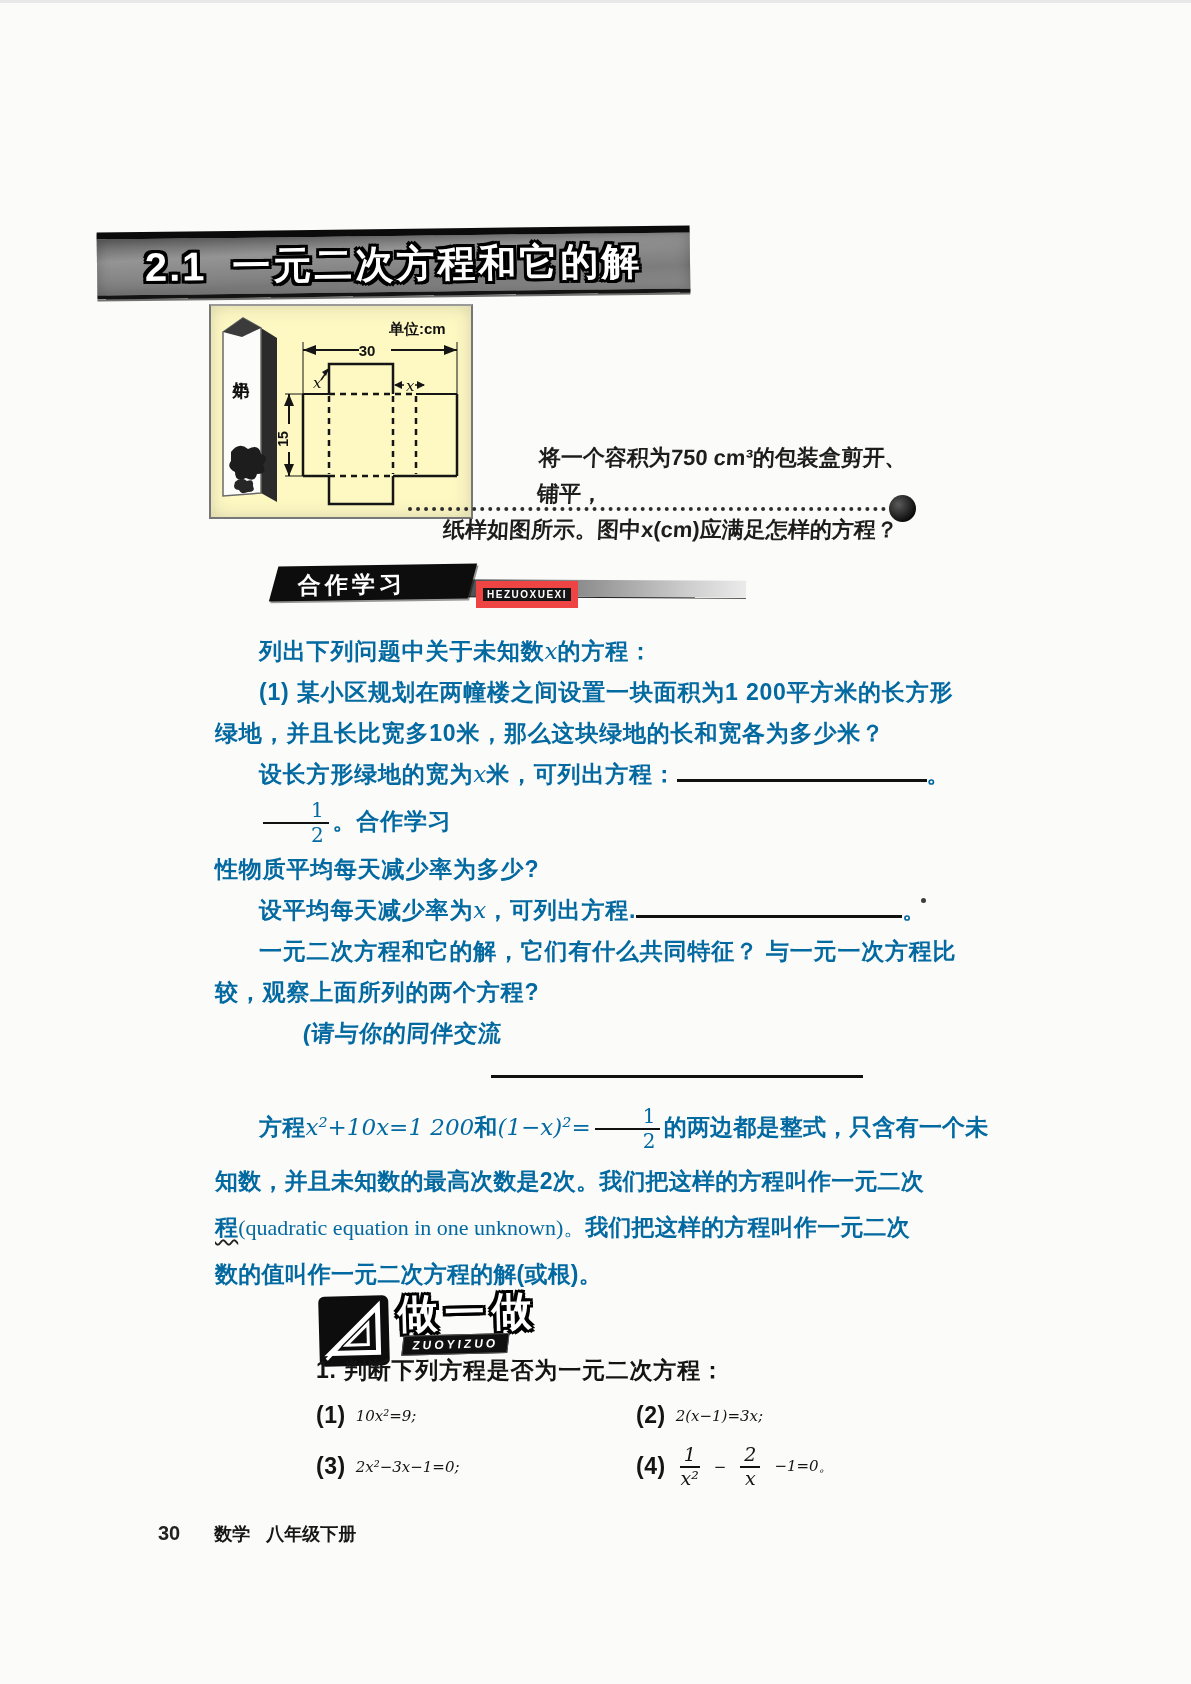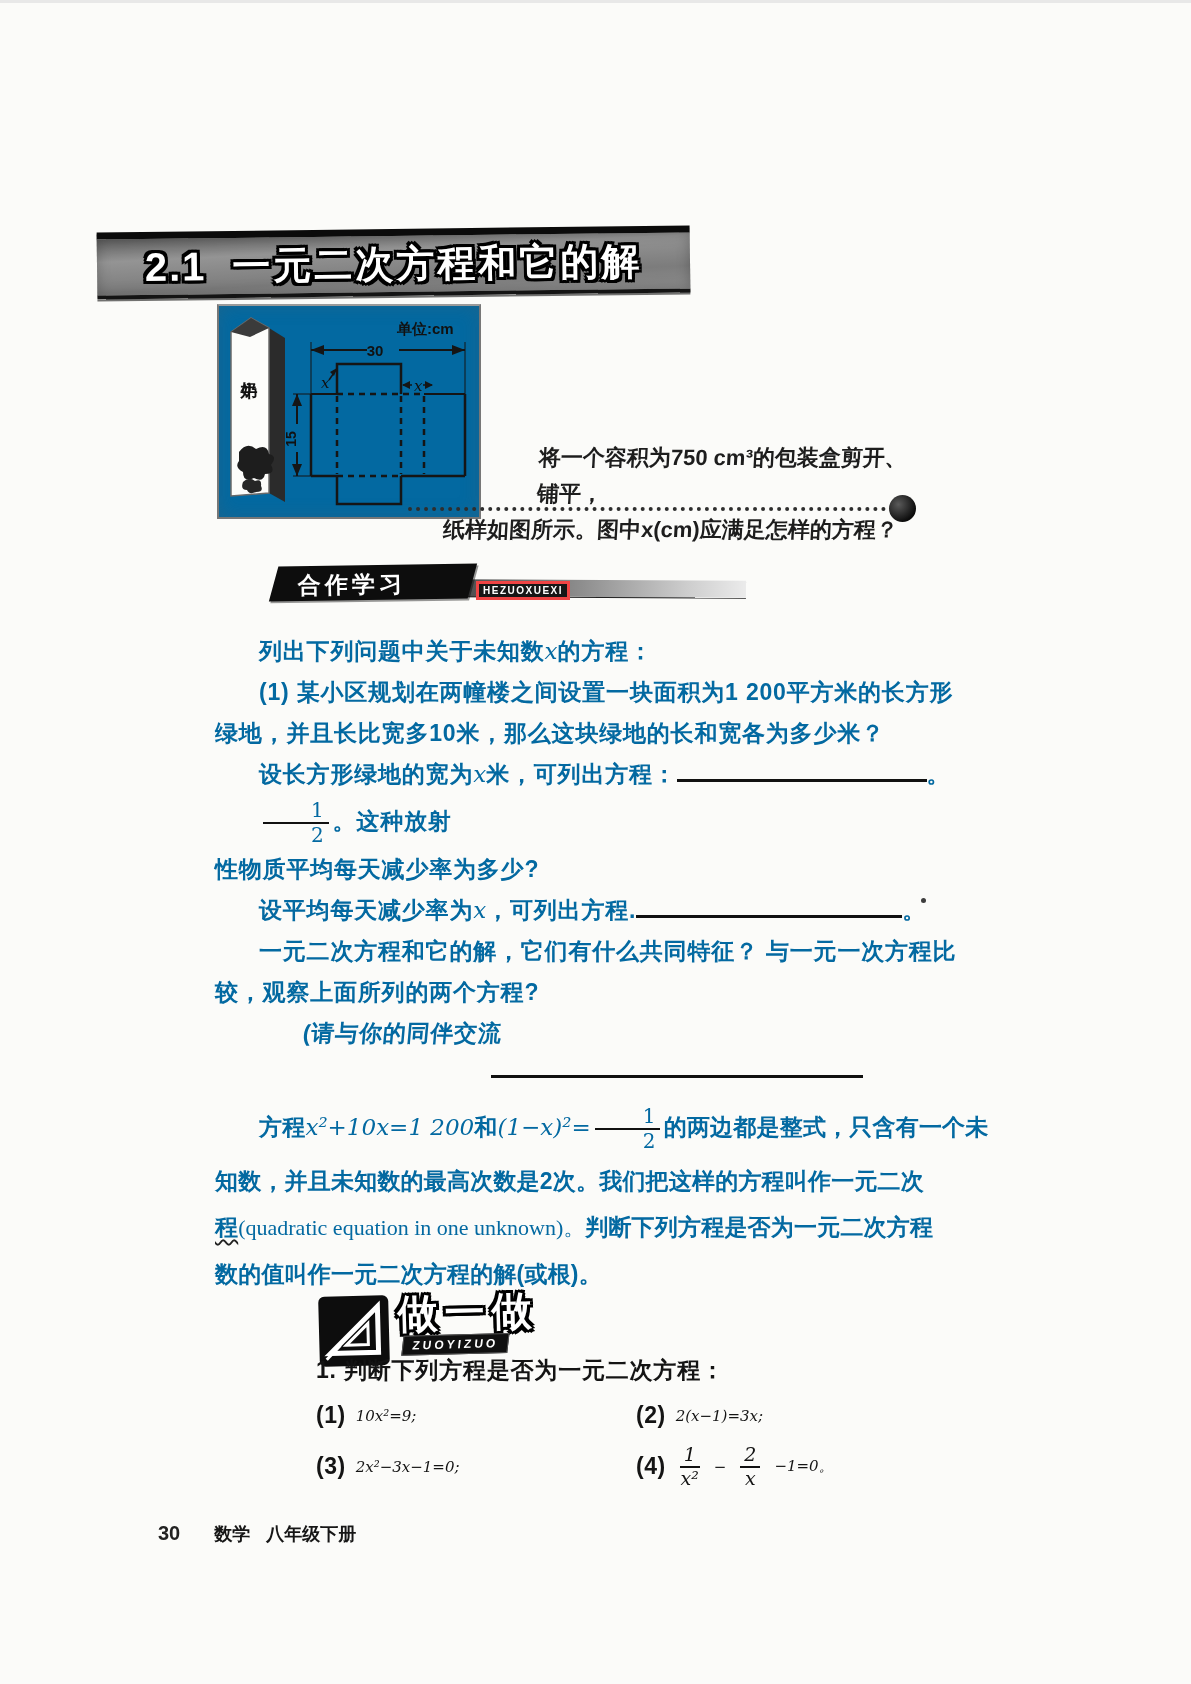--- a/index.html
+++ b/index.html
@@ -22,22 +22,22 @@
   .sec-banner .num{font-size:40px;font-weight:900;letter-spacing:2px;}
   .sec-banner .ttl{font-size:38px;font-weight:900;letter-spacing:3px;}
   .outline-white{
     color:#fff;
     text-shadow:-3px -3px 0 #000,3px -3px 0 #000,-3px 3px 0 #000,3px 3px 0 #000,
                 -3px 0 0 #000,3px 0 0 #000,0 -3px 0 #000,0 3px 0 #000;
   }
 
   
   .photo{
-    position:absolute;left:217px;top:301px;width:260px;height:211px;
-    background:#0369a1;border:2px solid #777;border-top-color:#9a9a9a;
+    position:absolute;left:209px;top:301px;width:260px;height:211px;
+    background:#fef9c3;border:2px solid #777;border-top-color:#9a9a9a;
     box-shadow:inset 0 0 18px rgba(90,90,90,.25);
   }
   .photo svg{display:block;}
 
   
   .caption{
     position:absolute;left:445px;top:437px;width:465px;
     font-size:22px;line-height:36px;font-weight:700;color:#1d1d1d;
     transform:skewX(-3deg);
   }
@@ -64,21 +64,21 @@
     position:absolute;left:4px;top:1px;width:198px;height:35px;background:#0d0d0d;
     transform:skewX(-16deg) rotate(-0.8deg);z-index:1;
     box-shadow:2px 2px 0 rgba(0,0,0,.4);
   }
   .hz .black .t{
     display:block;transform:skewX(16deg);color:#fff;font-size:23px;font-weight:900;
     letter-spacing:4px;padding:4px 0 0 24px;white-space:nowrap;
   }
   .hz .pinyin{
     position:absolute;left:206px;top:17px;z-index:2;color:#fff;background:#161616;
-    border:3px solid #ef4444;font-size:10px;font-weight:700;letter-spacing:1.5px;
+    border:7px solid #ef4444;font-size:10px;font-weight:700;letter-spacing:1.5px;
     padding:1px 4px;white-space:nowrap;
   }
 
   
   .body-text{
     position:absolute;left:215px;top:628px;width:699px;
     font-size:23px;line-height:41px;font-weight:600;letter-spacing:0.8px;color:#0369a1;
   }
   .bline{white-space:nowrap;}
   .ind{text-indent:44px;}
@@ -214,34 +214,34 @@
     <span class="pinyin">HEZUOXUEXI</span>
   </div>
 
   <div class="body-text">
     <div class="bline ind"><span>列出下列问题中关于未知数</span><span class="eq">x</span><span>的方程：</span></div>
 
     <div class="bline ind">(1) 某小区规划在两幢楼之间设置一块面积为1 200平方米的长方形</div>
     <div class="bline">绿地，并且长比宽多10米，那么这块绿地的长和宽各为多少米？</div>
     <div class="bline ind"><span>设长方形绿地的宽为</span><span class="eq">x</span><span>米，可列出方程：</span><span class="blank" style="width:250px"></span><span>。</span></div>
 
-    <div class="bline ind q2l1"><span class="frac"><span class="fn">1</span><span class="fd">2</span></span><span>。这种放射</span></div>
+    <div class="bline ind q2l1"><span class="frac"><span class="fn">1</span><span class="fd">2</span></span><span>。合作学习</span></div>
     <div class="bline">性物质平均每天减少率为多少?</div>
     <div class="bline ind"><span>设平均每天减少率为</span><span class="eq">x</span><span>，可列出方程.</span><span class="blank" style="width:266px"></span><span>。</span></div>
 
     <div class="bline ind">一元二次方程和它的解，它们有什么共同特征？ 与一元一次方程比</div>
     <div class="bline">较，观察上面所列的两个方程?</div>
     <div class="bline ind"><span class="hand">(请与你的同伴交流</span></div>
 
     <div class="divider"></div>
 
     <div class="definition">
       <div class="bline ind dl1"><span>方程</span><span class="eq">x²+10x=1 200</span><span>和</span><span class="eq">(1−x)²=</span><span class="frac"><span class="fn">1</span><span class="fd">2</span></span><span>的两边都是整式，只含有一个未</span></div>
       <div class="bline">知数，并且未知数的最高次数是2次。我们把这样的方程叫作一元二次</div>
-      <div class="bline"><span class="wavy">程</span><span class="latin">(quadratic equation in one unknown)。</span><span>判断下列方程是否为一元二次方程</span></div>
+      <div class="bline"><span class="wavy">程</span><span class="latin">(quadratic equation in one unknown)。</span><span>我们把这样的方程叫作一元二次</span></div>
       <div class="bline">数的值叫作一元二次方程的解(或根)。</div>
     </div>
   </div>
 
   <div class="stamp">
     <svg class="sq" width="72" height="72" viewBox="0 0 72 72">
       <rect x="1" y="1" width="70" height="70" rx="6" fill="#0d0d0d"></rect>
       <polygon points="12,58 60,58 60,12" fill="none" stroke="#fff" stroke-width="5"></polygon>
       <polygon points="28,50 50,50 50,29" fill="none" stroke="#fff" stroke-width="3"></polygon>
       <line x1="8" y1="64" x2="22" y2="50" stroke="#fff" stroke-width="3"></line>

